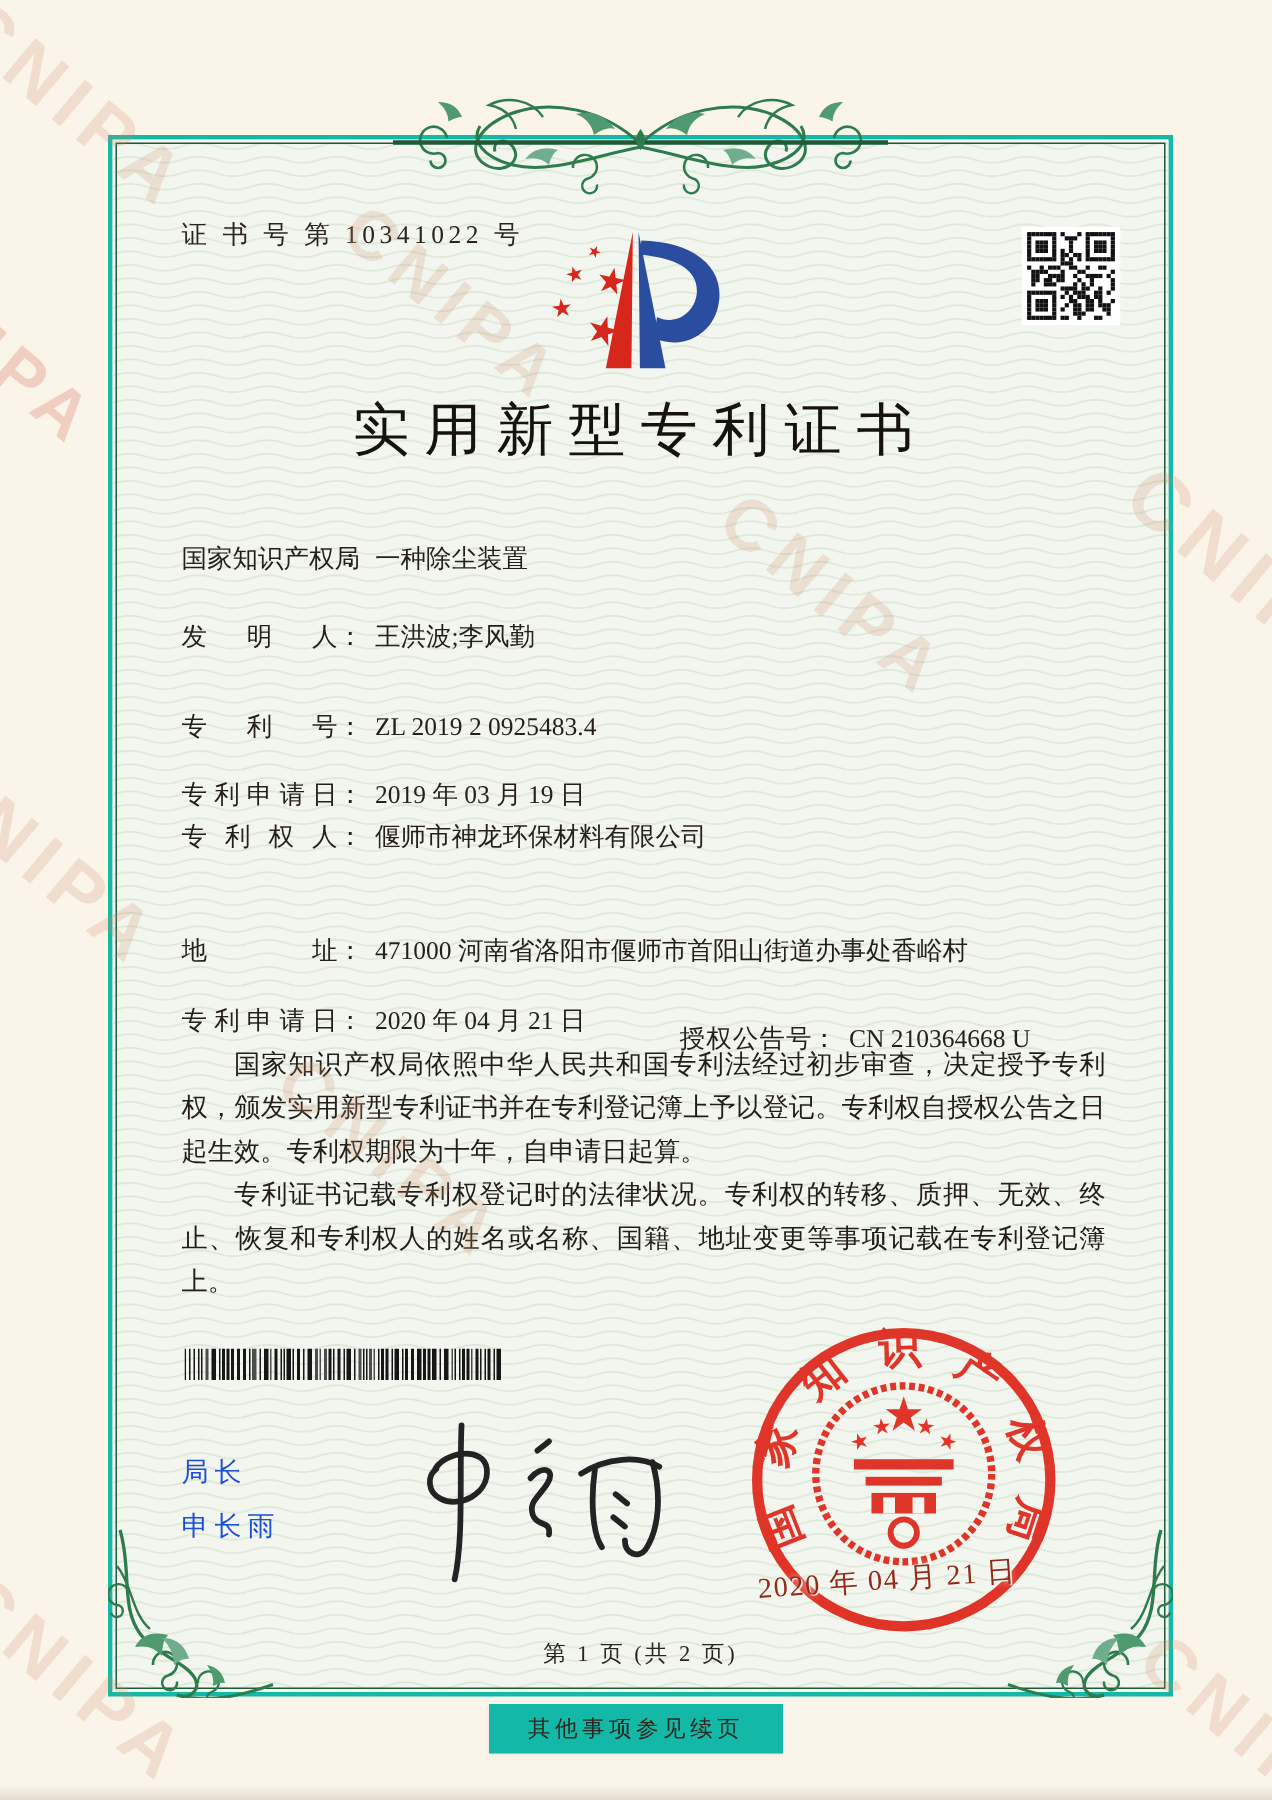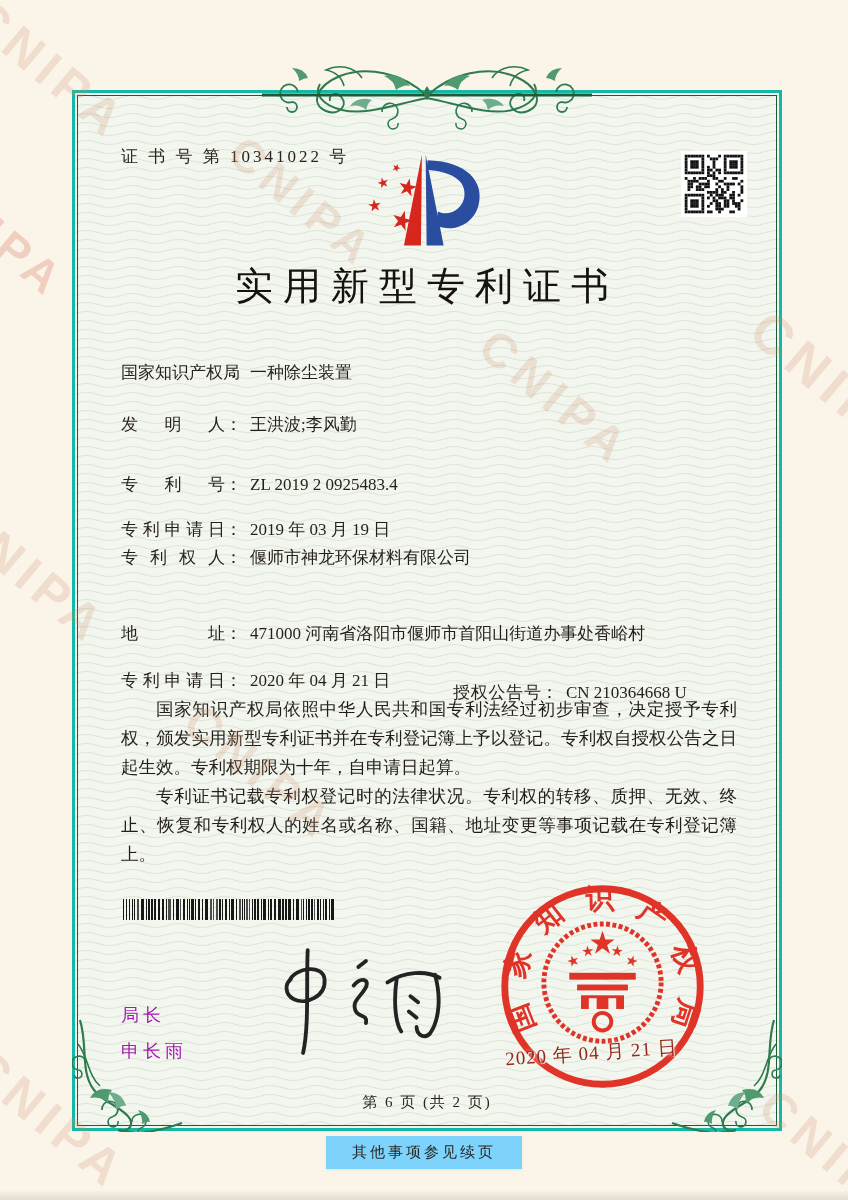--- a/index.html
+++ b/index.html
@@ -31,32 +31,32 @@
          font-weight:400;letter-spacing:10px;color:#15120f;}
   .row{position:absolute;left:46px;width:640px;font-size:17px;color:#241f1a;white-space:nowrap;}
   .row .lab{display:inline-block;width:104px;text-align:justify;text-align-last:justify;}
   .row .col{margin-right:8px;}
   .pair2{position:absolute;left:332px;top:12px;}
   .pair2 .lab{width:88px;}
   .body-text{position:absolute;left:46px;top:602px;width:616px;font-size:17.5px;line-height:29px;
              text-align:justify;color:#221d18;}
   .body-text p{margin:0;text-indent:2em;}
   .barcode{position:absolute;left:48px;top:806px;}
-  .signer{position:absolute;left:46px;font-size:18px;letter-spacing:4px;color:#a21caf;margin-top:34px;}
+  .signer{position:absolute;left:46px;font-size:18px;letter-spacing:4px;color:#1d4ed8;}
   .signer-title{top:876px;}
   .signer-name{top:912px;}
   .sig{position:absolute;left:175px;top:848px;}
   .seal{position:absolute;left:420px;top:786px;}
   .seal-date{position:absolute;left:430px;top:946px;width:210px;font-size:19px;letter-spacing:1px;
              color:#93291a;transform:rotate(-4deg);white-space:nowrap;
              text-shadow:0 0 4px #f2f5ee,1px 1px 0 rgba(243,246,238,.9);}
   .page-num{position:absolute;left:0;top:1000px;width:100%;text-align:center;font-size:15px;
             letter-spacing:2px;color:#2a241e;}
 
-  .note{position:absolute;left:50%;transform:translateX(-50%);top:1136px;background:#7dd3fc;
+  .note{position:absolute;left:50%;transform:translateX(-50%);top:1136px;background:#14b8a6;
         padding:7px 26px;font-size:15px;letter-spacing:3px;color:#2a2620;z-index:4;
         box-shadow:0 1px 2px rgba(150,130,100,.15);}
 </style>
 </head>
 <body>
 
 <div class="page">
 
   <span class="wm" style="left:-45px;top:40px;font-size:50px;">CNIPA</span>
   <span class="wm" style="left:-95px;top:205px;font-size:46px;color:rgba(214,110,85,.28);">CNIPA</span>
@@ -510,20 +510,20 @@
             <rect x="88" y="119" width="44" height="14"></rect>
             <rect x="96" y="122" width="8" height="11" fill="#f3f6ef"></rect>
             <rect x="116" y="122" width="8" height="11" fill="#f3f6ef"></rect>
             <circle cx="110" cy="146" r="9" fill="none" stroke="#df2418" stroke-width="4"></circle>
           </g>
         </g>
       </svg>
 
       <div class="seal-date">2020 年 04 月 21 日</div>
 
-      <div class="page-num">第 6 页 (共 2 页)</div>
+      <div class="page-num">第 1 页 (共 2 页)</div>
 
     </div>
   </div>
 
   <div class="note">其他事项参见续页</div>
 
 </div>
 
 </body></html>

